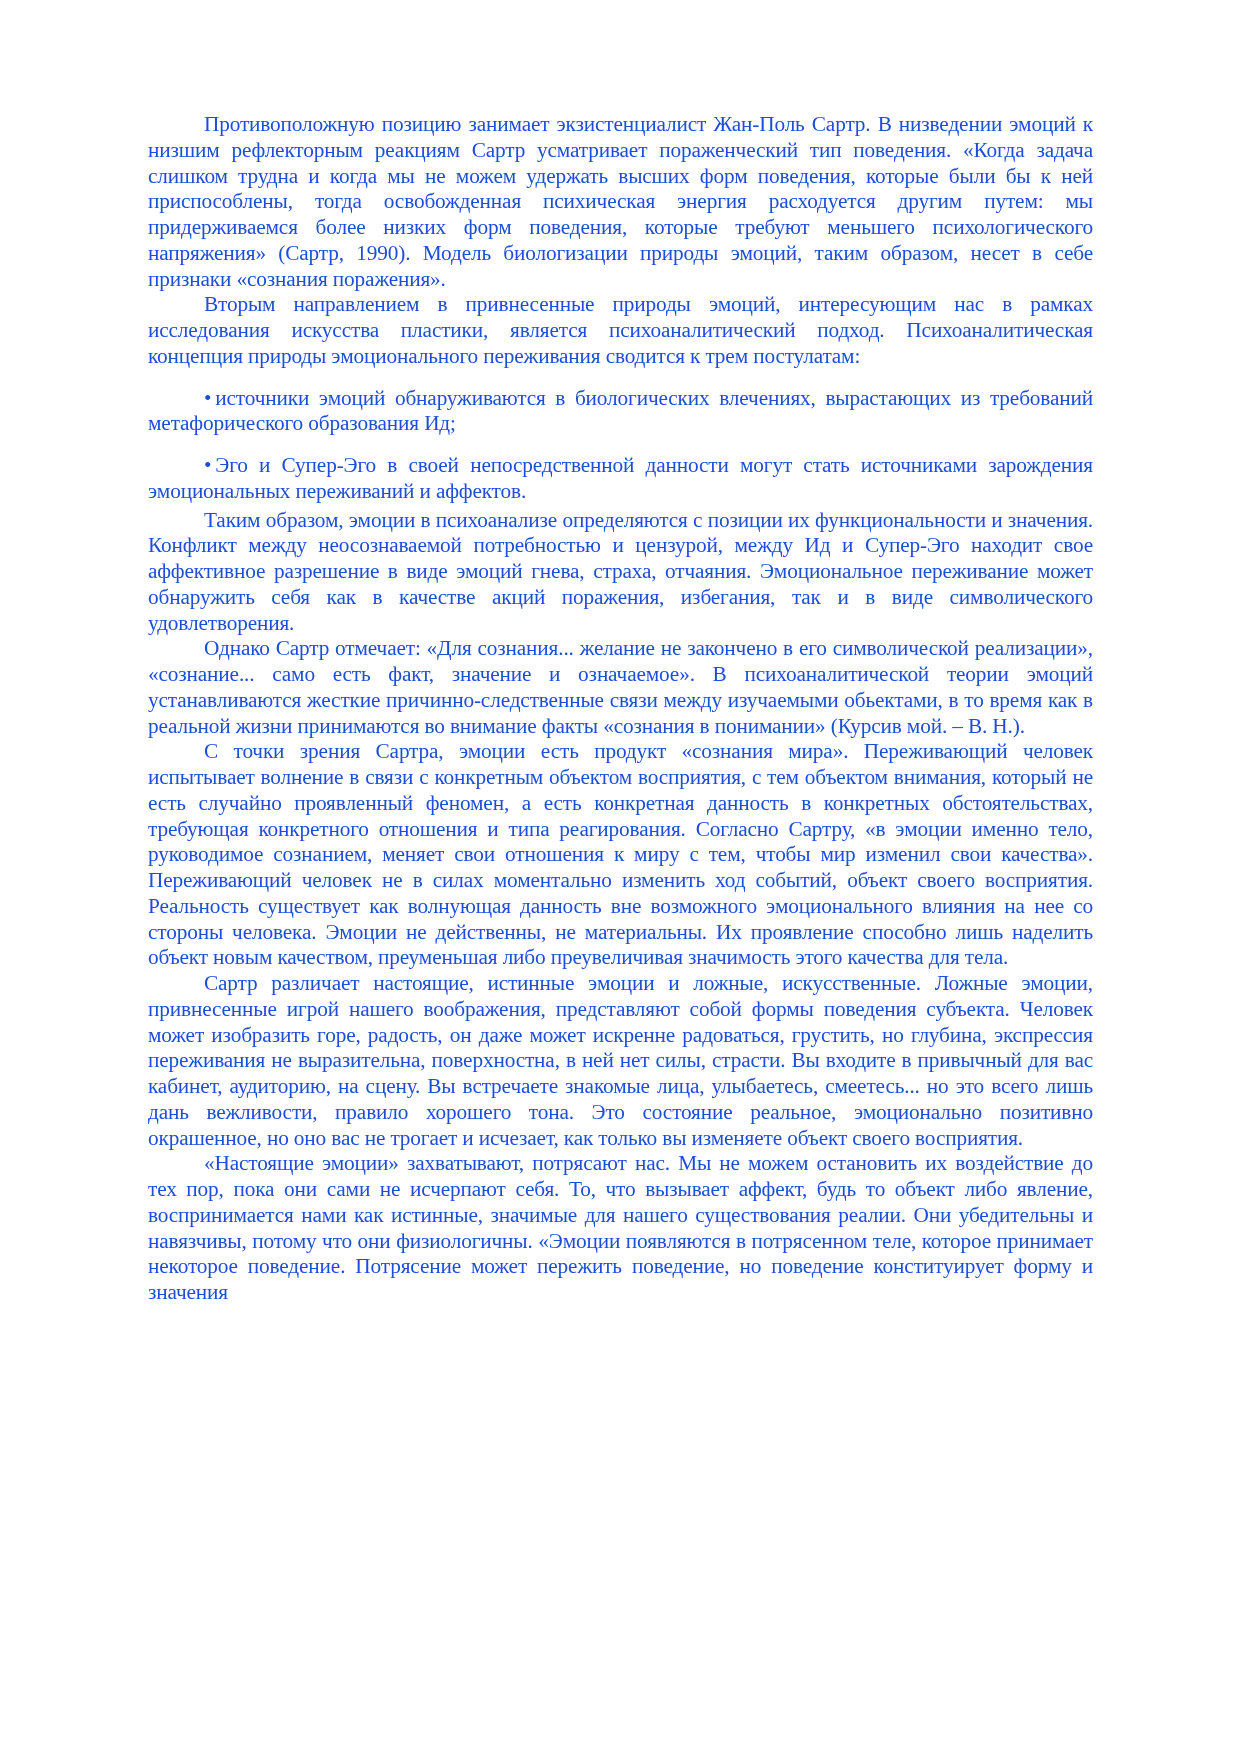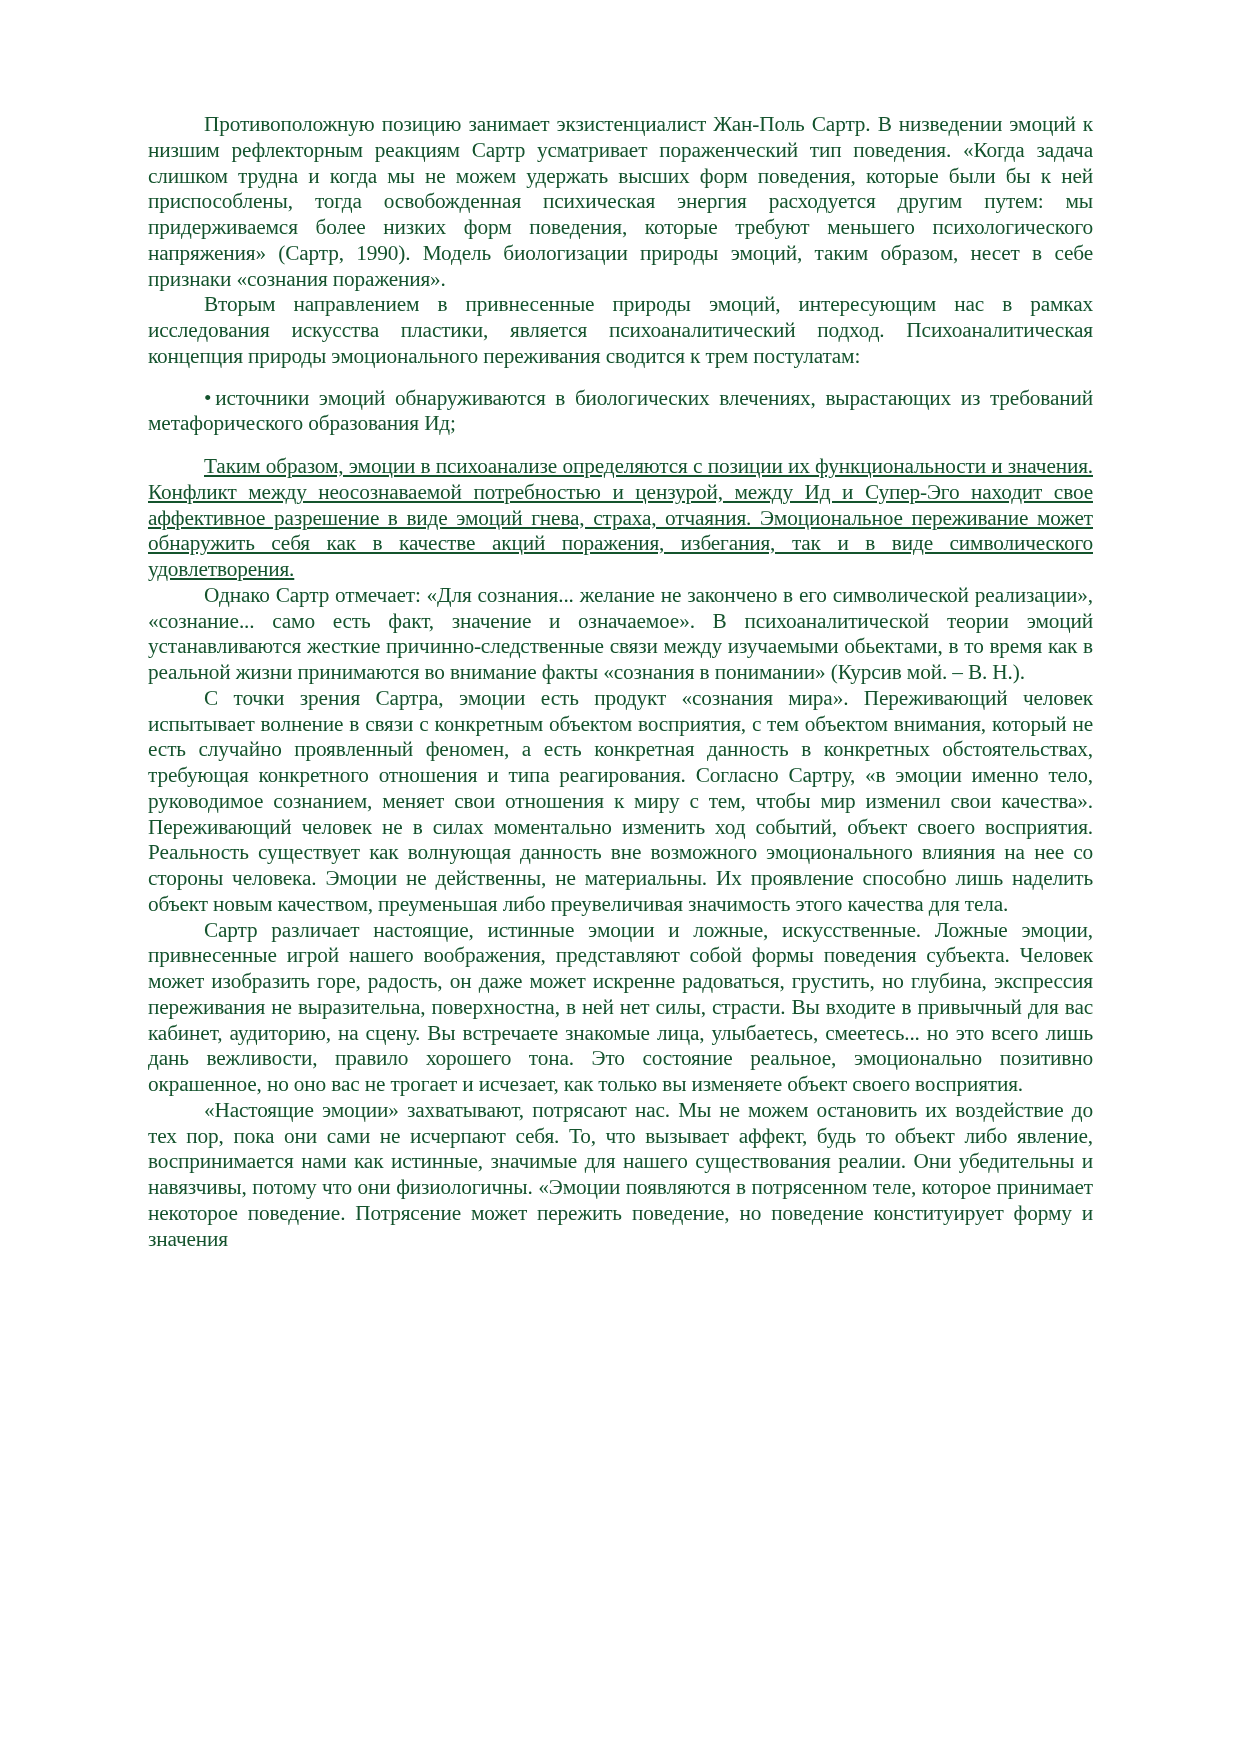--- a/index.html
+++ b/index.html
@@ -5,42 +5,43 @@
   html, body { margin: 0; padding: 0; background: #ffffff; }
   body { width: 1240px; height: 1754px; position: relative; overflow: hidden; }
   .page {
     position: absolute;
     left: 148px;
     top: 112px;
     width: 945px;
     font-family: "Liberation Serif", "DejaVu Serif", serif;
     font-size: 21.3px;
     line-height: 25.75px;
-    color: #14532d;
+    color: #1d4ed8;
     letter-spacing: -0.15px;
   }
   .page p {
     margin: 0;
     text-align: justify;
     text-indent: 56px;
   }
   .page p.bullet {
     text-indent: 56px;
     margin-top: 16px;
   }
   .page p.bullet .dot { margin-right: 4px; }
-  .page p.after-bullets { margin-top: 17px; text-decoration: underline; }
+  .page p.after-bullets { margin-top: 3px; }
 </style>
 </head>
 <body>
 
 <div class="page">
   <p>Противоположную позицию занимает экзистенциалист Жан-Поль Сартр. В низведении эмоций к низшим рефлекторным реакциям Сартр усматривает пораженческий тип поведения. «Когда задача слишком трудна и когда мы не можем удержать высших форм поведения, которые были бы к ней приспособлены, тогда освобожденная психическая энергия расходуется другим путем: мы придерживаемся более низких форм поведения, которые требуют меньшего психологического напряжения» (Сартр, 1990). Модель биологизации природы эмоций, таким образом, несет в себе признаки «сознания поражения».</p>
   <p>Вторым направлением в привнесенные природы эмоций, интересующим нас в рамках исследования искусства пластики, является психоаналитический подход. Психоаналитическая концепция природы эмоционального переживания сводится к трем постулатам:</p>
 
   <p class="bullet"><span class="dot">•</span><span>источники эмоций обнаруживаются в биологических влечениях, вырастающих из требований метафорического образования Ид;</span></p>
+  <p class="bullet"><span class="dot">•</span><span>Эго и Супер-Эго в своей непосредственной данности могут стать источниками зарождения эмоциональных переживаний и аффектов.</span></p>
 
   <p class="after-bullets">Таким образом, эмоции в психоанализе определяются с позиции их функциональности и значения. Конфликт между неосознаваемой потребностью и цензурой, между Ид и Супер-Эго находит свое аффективное разрешение в виде эмоций гнева, страха, отчаяния. Эмоциональное переживание может обнаружить себя как в качестве акций поражения, избегания, так и в виде символического удовлетворения.</p>
   <p>Однако Сартр отмечает: «Для сознания... желание не закончено в его символической реализации», «сознание... само есть факт, значение и означаемое». В психоаналитической теории эмоций устанавливаются жесткие причинно-следственные связи между изучаемыми обьектами, в то время как в реальной жизни принимаются во внимание факты «сознания в понимании» (Курсив мой. – В. Н.).</p>
   <p>С точки зрения Сартра, эмоции есть продукт «сознания мира». Переживающий человек испытывает волнение в связи с конкретным объектом восприятия, с тем объектом внимания, который не есть случайно проявленный феномен, а есть конкретная данность в конкретных обстоятельствах, требующая конкретного отношения и типа реагирования. Согласно Сартру, «в эмоции именно тело, руководимое сознанием, меняет свои отношения к миру с тем, чтобы мир изменил свои качества». Переживающий человек не в силах моментально изменить ход событий, объект своего восприятия. Реальность существует как волнующая данность вне возможного эмоционального влияния на нее со стороны человека. Эмоции не действенны, не материальны. Их проявление способно лишь наделить объект новым качеством, преуменьшая либо преувеличивая значимость этого качества для тела.</p>
   <p>Сартр различает настоящие, истинные эмоции и ложные, искусственные. Ложные эмоции, привнесенные игрой нашего воображения, представляют собой формы поведения субъекта. Человек может изобразить горе, радость, он даже может искренне радоваться, грустить, но глубина, экспрессия переживания не выразительна, поверхностна, в ней нет силы, страсти. Вы входите в привычный для вас кабинет, аудиторию, на сцену. Вы встречаете знакомые лица, улыбаетесь, смеетесь... но это всего лишь дань вежливости, правило хорошего тона. Это состояние реальное, эмоционально позитивно окрашенное, но оно вас не трогает и исчезает, как только вы изменяете объект своего восприятия.</p>
   <p>«Настоящие эмоции» захватывают, потрясают нас. Мы не можем остановить их воздействие до тех пор, пока они сами не исчерпают себя. То, что вызывает аффект, будь то объект либо явление, воспринимается нами как истинные, значимые для нашего существования реалии. Они убедительны и навязчивы, потому что они физиологичны. «Эмоции появляются в потрясенном теле, которое принимает некоторое поведение. Потрясение может пережить поведение, но поведение конституирует форму и значения</p>
 </div>
 
 </body></html>

